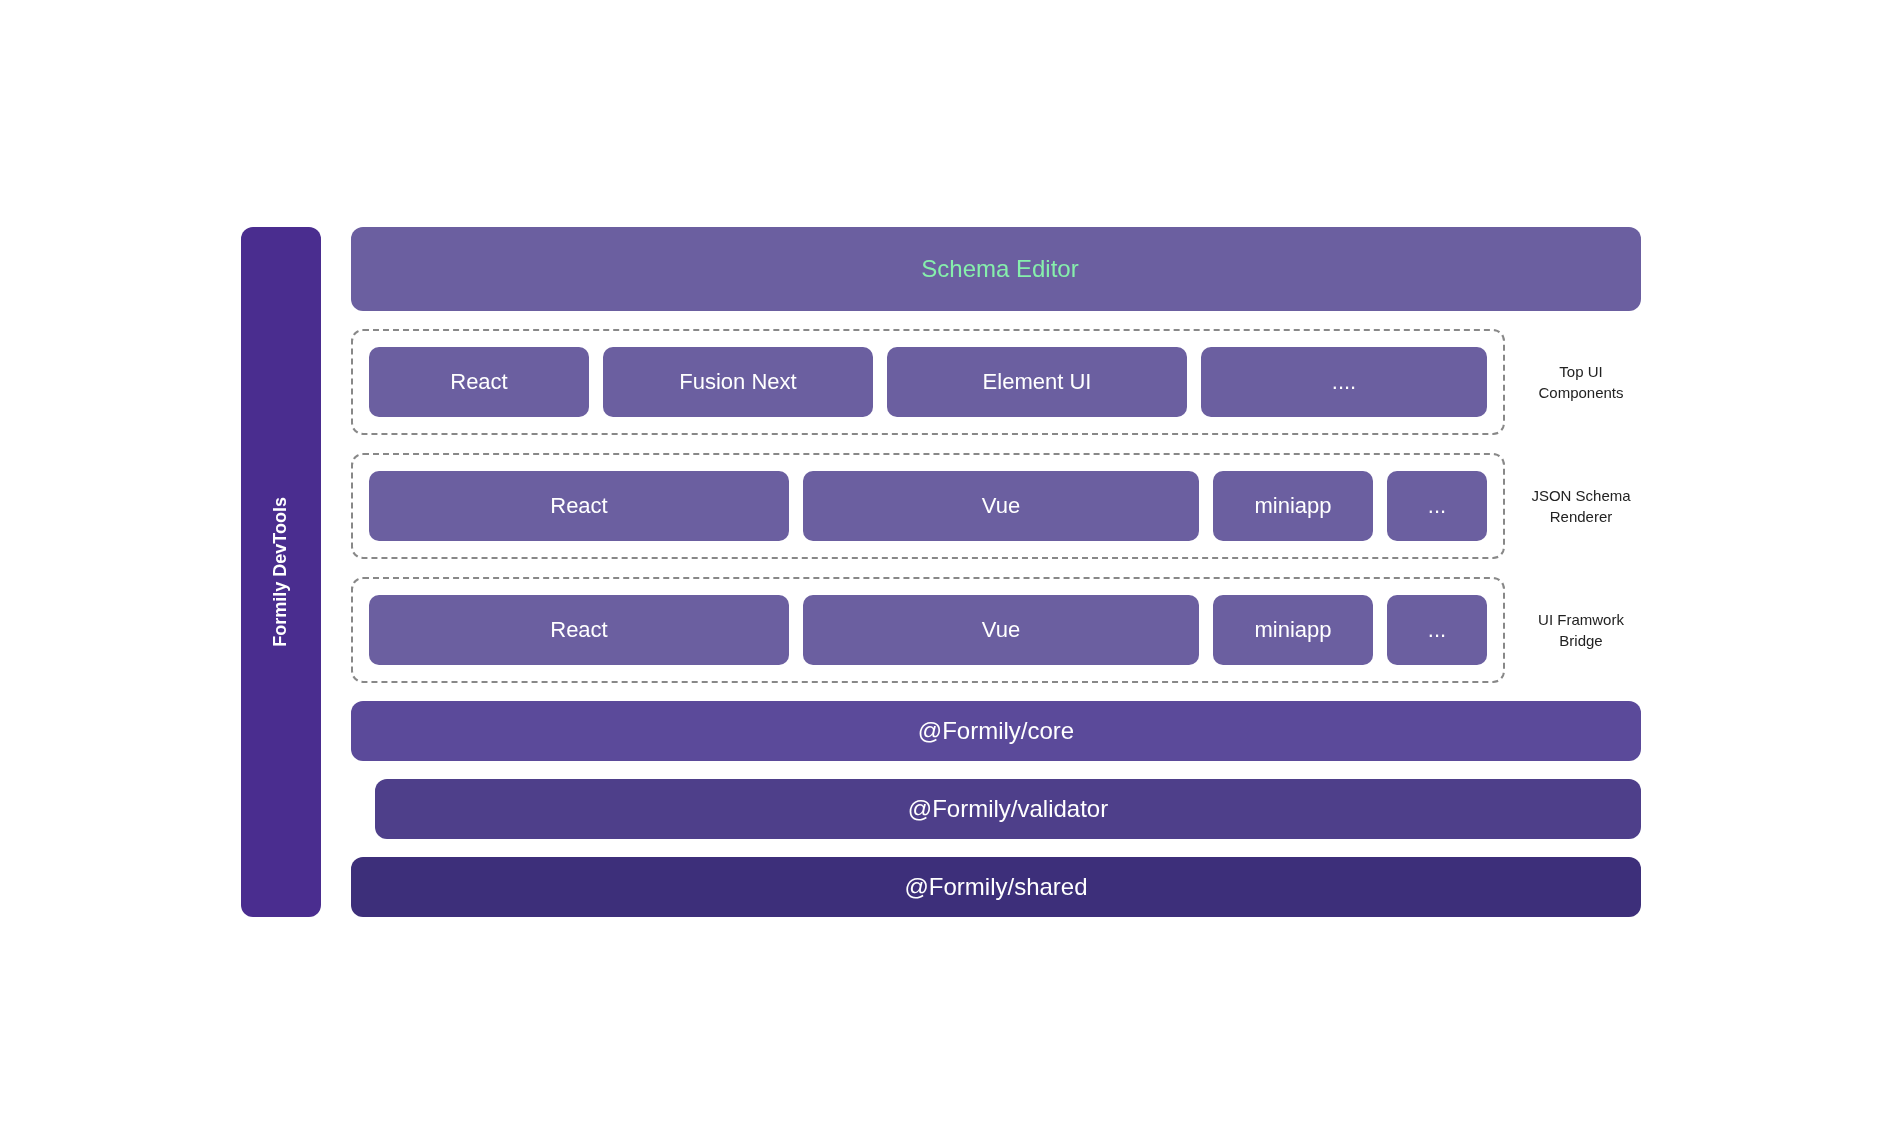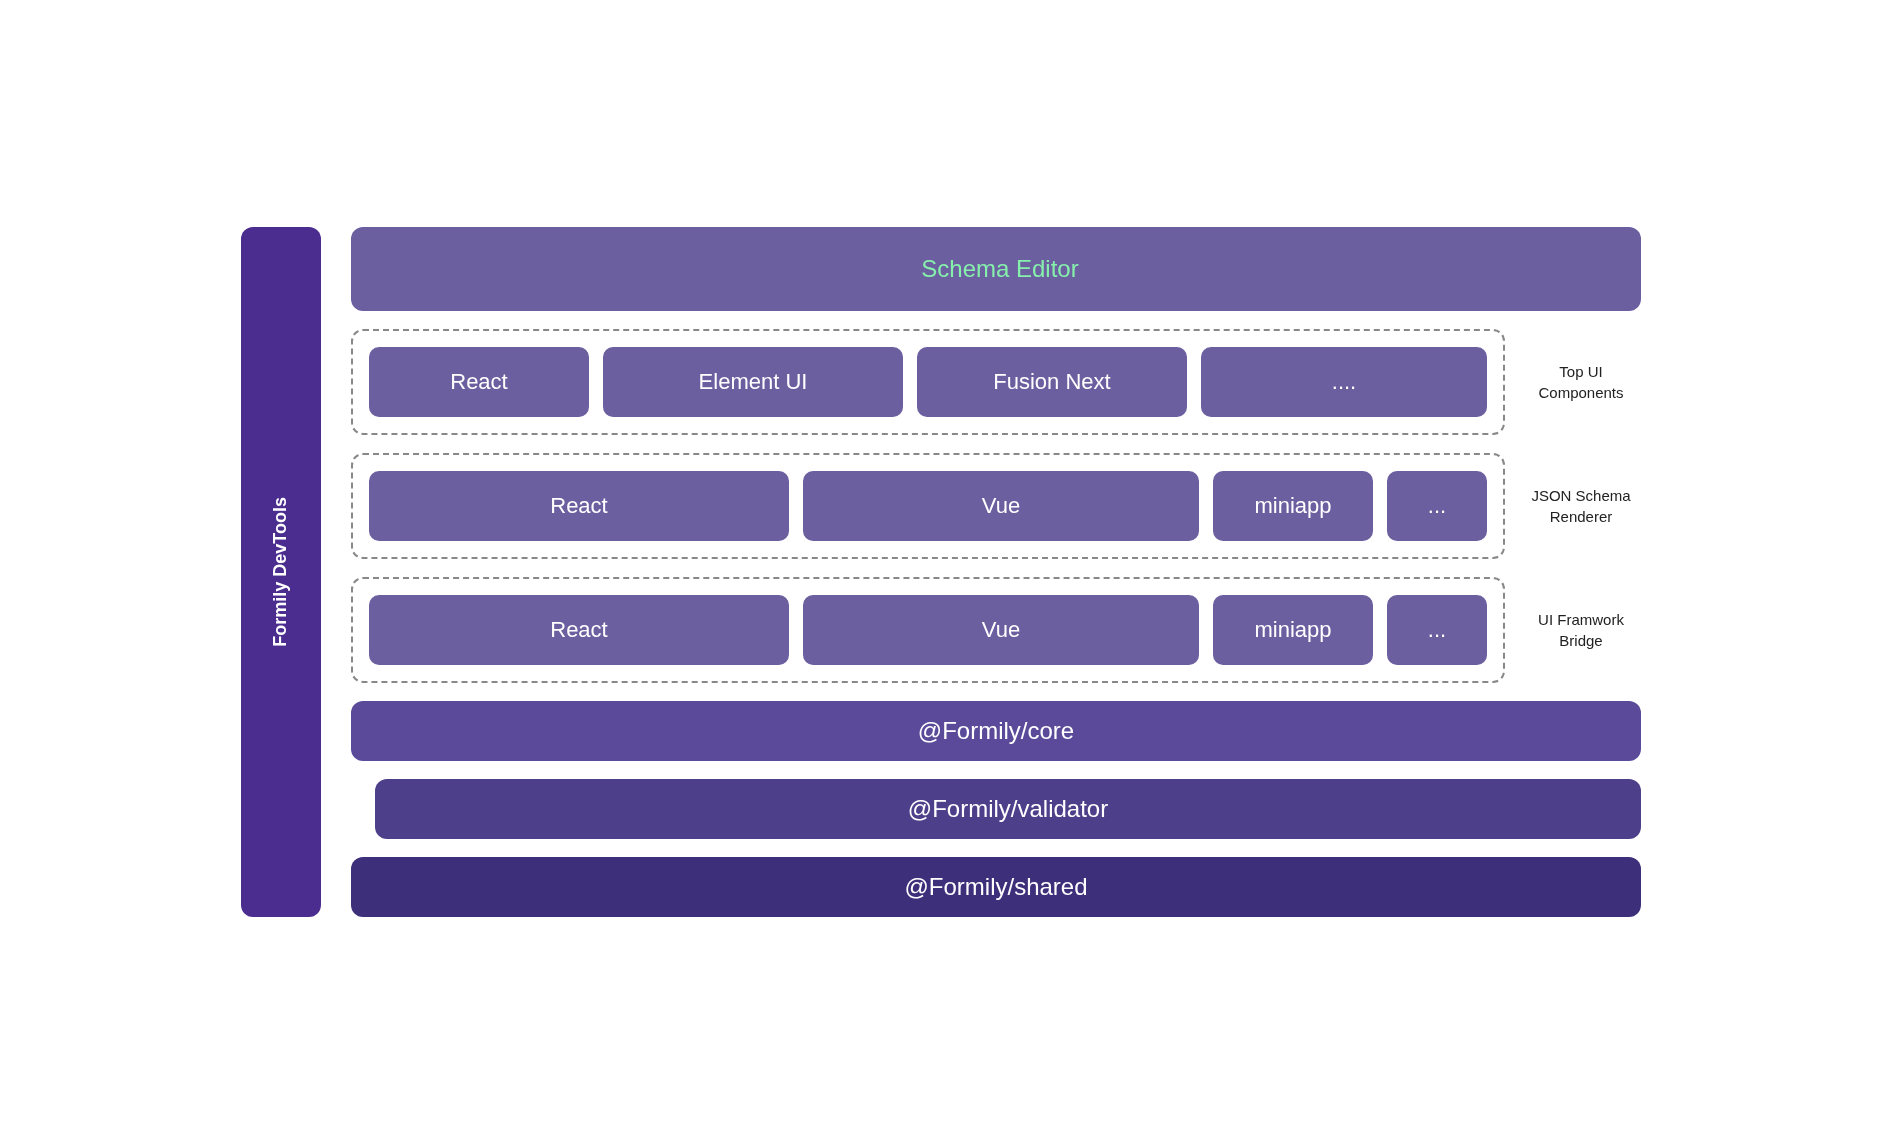--- a/index.html
+++ b/index.html
@@ -158,25 +158,25 @@
     <div class="schema-editor-block">
       <span>Schema Editor</span>
     </div>
 
     <div class="row-with-label">
       <div class="dashed-wrapper">
         <div class="dashed-section top-ui-row">
           <div class="box box-antd">
             <span>React</span>
           </div>
+          <div class="box box-fusion">
+            <span>Fusion Next</span>
+          </div>
           <div class="box box-element">
             <span>Element UI</span>
-          </div>
-          <div class="box box-fusion">
-            <span>Fusion Next</span>
           </div>
           <div class="box box-dots">
             <span>....</span>
           </div>
         </div>
       </div>
       <div class="row-label-container">
         <span class="row-label">Top UI<br>Components</span>
       </div>
     </div>

